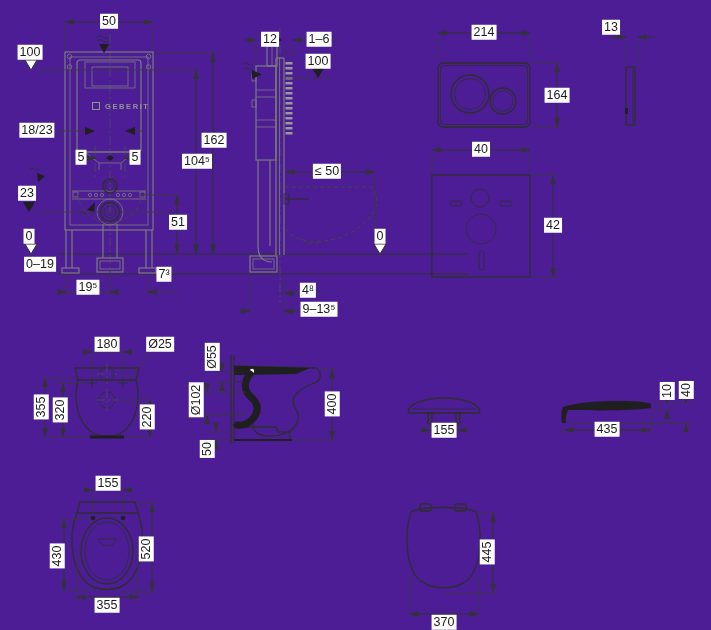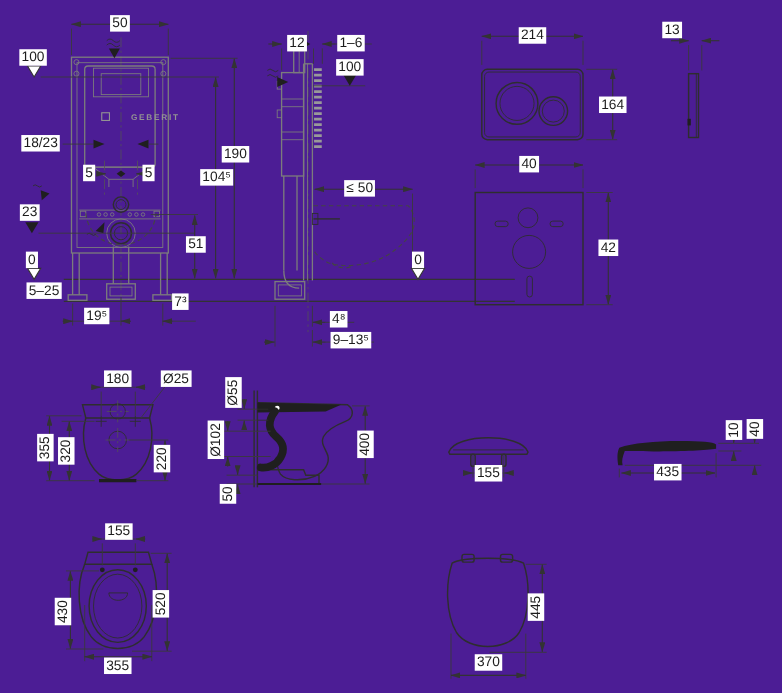--- a/index.html
+++ b/index.html
@@ -3,21 +3,21 @@
 <meta charset="utf-8">
 <style>
   html,body{margin:0;padding:0;background:#ffffff;}
   #canvas{position:relative;width:711px;height:630px;background:#4c1d95;overflow:hidden;
           font-family:"Liberation Sans",sans-serif;}
   #art{position:absolute;left:0;top:0;}
   .lbl{position:absolute;font-size:12.5px;line-height:1;color:#1c1c1c;background:#fff;
        padding:1px 2px;white-space:nowrap;transform:translate(-50%,-50%);}
   .rot{transform:translate(-50%,-50%) rotate(-90deg);}
   .brand{position:absolute;font-size:7.5px;font-weight:bold;letter-spacing:1.6px;color:#939393;
-         background:transparent;display:flex;align-items:flex-start;gap:19px;}
+         background:transparent;display:flex;align-items:flex-start;gap:5px;}
   .brand .sq{width:6px;height:6px;border:1px solid #939393;display:inline-block;}
   svg .d{stroke:#333;stroke-width:1;fill:none;}
   svg .x{stroke:#3a3a3a;stroke-width:0.8;fill:none;}
   svg .g{stroke:#7c7c7c;stroke-width:1.2;fill:none;}
   svg .gt{stroke:#7c7c7c;stroke-width:0.8;fill:none;}
   svg .k{stroke:#2e2e2e;stroke-width:1.3;fill:none;}
   svg .kt{stroke:#2e2e2e;stroke-width:0.8;fill:none;}
   svg .cl{stroke:#555;stroke-width:0.7;fill:none;stroke-dasharray:9 3 2 3;}
   svg .ds{stroke:#444;stroke-width:1;fill:none;stroke-dasharray:4 3;}
   svg .fl{fill:#1f1f1f;stroke:none;}
@@ -335,26 +335,26 @@
   </g>
 </svg>
 
 <div class="lbl" style="left:109px;top:21px">50</div>
 <div class="lbl" style="left:30px;top:52px">100</div>
 <div class="lbl" style="left:37px;top:130px">18/23</div>
 <div class="lbl" style="left:81px;top:157px">5</div>
 <div class="lbl" style="left:135px;top:157px">5</div>
 <div class="lbl" style="left:27px;top:193px">23</div>
 <div class="lbl" style="left:29px;top:236px">0</div>
-<div class="lbl" style="left:40px;top:264px">5–25</div>
+<div class="lbl" style="left:40px;top:264px">0–19</div>
 <div class="lbl" style="left:88px;top:287px">19⁵</div>
 <div class="lbl" style="left:164px;top:274px">7³</div>
 <div class="lbl" style="left:178px;top:222px">51</div>
 <div class="lbl" style="left:197px;top:161px">104⁵</div>
-<div class="lbl" style="left:214px;top:140px">190</div>
+<div class="lbl" style="left:214px;top:140px">162</div>
 <div class="brand" style="left:92px;top:102px">
       <span class="sq"></span>
       <span>GEBERIT</span>
     </div>
 
 <div class="lbl" style="left:270px;top:39px">12</div>
 <div class="lbl" style="left:319px;top:39px">1–6</div>
 <div class="lbl" style="left:318px;top:61px">100</div>
 <div class="lbl" style="left:327px;top:171px">≤ 50</div>
 <div class="lbl" style="left:380px;top:236px">0</div>
@@ -383,15 +383,15 @@
 <div class="lbl" style="left:607px;top:429px">435</div>
 <div class="lbl rot" style="left:667px;top:391px">10</div>
 <div class="lbl rot" style="left:686px;top:390px">40</div>
 
 <div class="lbl" style="left:108px;top:483px">155</div>
 <div class="lbl rot" style="left:57px;top:556px">430</div>
 <div class="lbl rot" style="left:146px;top:549px">520</div>
 <div class="lbl" style="left:107px;top:605px">355</div>
 
 <div class="lbl rot" style="left:487px;top:552px">445</div>
-<div class="lbl" style="left:444px;top:602px">370</div>
+<div class="lbl" style="left:444px;top:622px">370</div>
 
 </div>
 
 </body></html>

